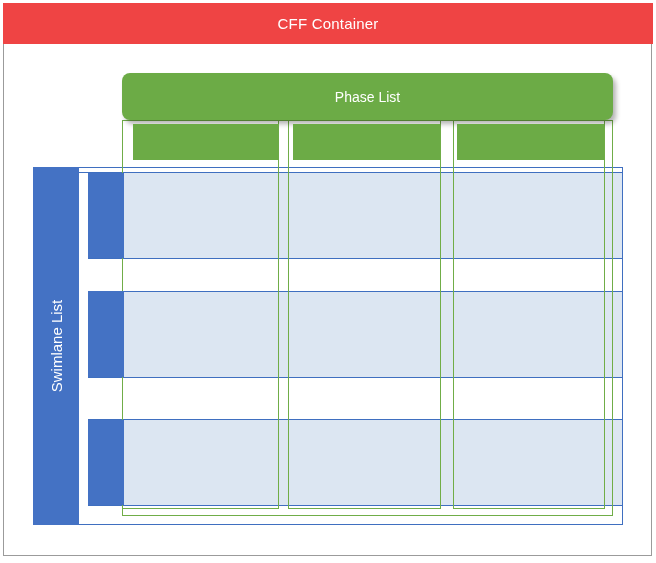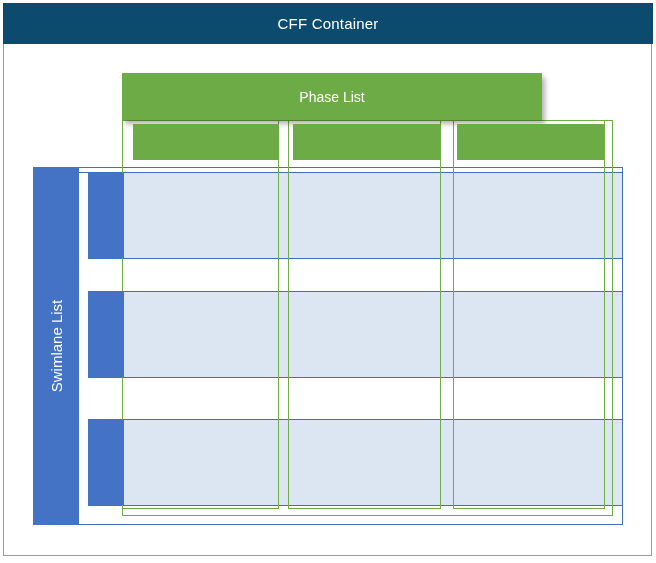--- a/index.html
+++ b/index.html
@@ -9,33 +9,34 @@
 
   
   .page-frame{
     position:absolute;left:3px;top:3px;width:649px;height:553px;
     border:1px solid #9b9b9b;box-sizing:border-box;background:#ffffff;
   }
 
   
   .title-bar{
     position:absolute;left:3px;top:3px;width:650px;height:41px;
-    background:#0c4a6e;color:#ffffff;
+    background:#ef4444;color:#ffffff;
     display:flex;align-items:center;justify-content:center;
     font-size:15px;letter-spacing:.2px;
   }
 
   
   .phase-list-header{
-    position:absolute;left:122px;top:73px;width:420px;height:47px;
+    position:absolute;left:122px;top:73px;width:491px;height:47px;
     background:#6cab46;color:#ffffff;
     display:flex;align-items:center;justify-content:center;
     font-size:14px;
     box-shadow:3px 4px 5px rgba(0,0,0,.30);
     z-index:6;
+    border-radius:8px;
   }
 
   .phase-head{
     position:absolute;top:124px;height:36px;background:#6cab46;z-index:6;
   }
   .phase-head.p0{left:133px;width:146px;}
   .phase-head.p1{left:293px;width:147px;}
   .phase-head.p2{left:457px;width:147px;}
 
   

